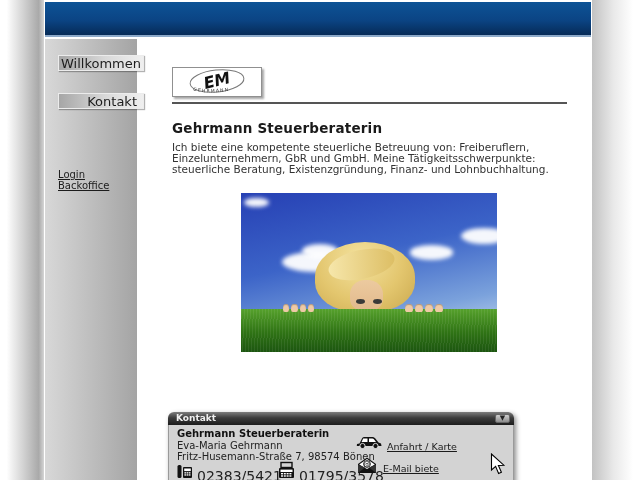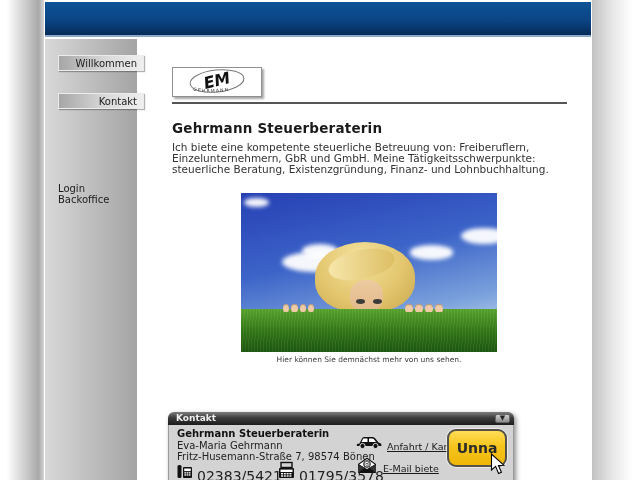--- a/index.html
+++ b/index.html
@@ -17,24 +17,24 @@
   .top-banner { position:absolute; left:1px; top:2px; width:546px; height:35px;
     background:linear-gradient(to bottom,#0d5396 0%,#0b4484 55%,#062b57 100%);
     border-bottom:2px solid #8ca9c9; }
 
   .sidebar { position:absolute; left:1px; top:39px; width:92px; height:441px;
     background:linear-gradient(to right,#d8d8d8 0%,#a4a4a4 100%); }
 
   .nav-btn { position:absolute; left:13px; width:86px; height:16px;
     background:linear-gradient(to right,#a6a6a6 0%,#d9d9d9 55%,#efefef 100%);
     border:1px solid #ececec; box-shadow:1px 1px 1px rgba(0,0,0,0.3);
-    font-size:10px; color:#1c1c1c; text-align:right; padding:1px 6px 0 2px;
+    font-size:13px; color:#1c1c1c; text-align:right; padding:1px 6px 0 2px;
     line-height:13px; cursor:pointer; white-space:nowrap; }
   .nav-btn.tall { height:25px; line-height:11px; white-space:normal; padding-top:1px; }
-  .login-link { position:absolute; left:13px; top:144px; font-size:10px; color:#1c1c1c; cursor:pointer; }
+  .login-link { position:absolute; left:13px; top:130px; font-size:10px; color:#1c1c1c; cursor:pointer;text-decoration:underline; }
 
   .logo-box { position:absolute; left:128px; top:67px; width:90px; height:30px; background:#fff;
     border:1px solid #909090; box-shadow:2px 2px 2px rgba(0,0,0,0.35); cursor:pointer; }
   .content-rule { position:absolute; left:128px; top:102px; width:395px; height:0;
     border-top:2px solid #555; }
 
   .page-title { position:absolute; left:128px; top:120px; font-size:13.5px; font-weight:bold;
     color:#1a1a1a; letter-spacing:.2px; }
   .intro { position:absolute; left:128px; top:142px; width:398px; font-size:10.5px;
     line-height:11px; color:#333; }
@@ -142,21 +142,20 @@
             <div class="finger"></div>
             <div class="finger"></div>
         </div>
         <div class="hand right">
           <div class="finger"></div>
             <div class="finger"></div>
             <div class="finger"></div>
             <div class="finger"></div>
         </div>
       </div>
-      <div class="caption">Hier können Sie demnächst mehr von uns sehen.</div>
     </div>
 
     <div class="contact-panel">
       <div class="panel-header">
         <span>Kontakt</span>
         <div class="min-btn">
           <span>▼</span>
         </div>
       </div>
       <div class="panel-body">
@@ -206,21 +205,20 @@
 
         <svg class="pb-icon" style="left:187px; top:31px" width="22" height="19" viewBox="0 0 22 19">
           <path d="M2,8 L11,1.5 L20,8 L20,17 L2,17 Z" fill="#111"></path>
           <path d="M3.2,8.4 L11,3 L18.8,8.4 L11,13 Z" fill="#fff"></path>
           <path d="M2,17 L9,11.5 L2,8.8 Z M20,17 L13,11.5 L20,8.8 Z" fill="#333"></path>
           <circle cx="11" cy="8" r="3.4" fill="#fff" stroke="#111" stroke-width="0.9"></circle>
           <text x="11" y="10.3" text-anchor="middle" font-size="6.4" fill="#111">@</text>
         </svg>
         <div class="pb-link" style="left:214px; top:38px">E-Mail biete</div>
 
-        <div class="unna-btn">Unna</div>
       </div>
     </div>
 
     <svg class="cursor" width="16" height="24" viewBox="0 0 16 24">
       <path d="M1.5,1 L1.5,17 L5.6,13.4 L8.6,20.5 L11.4,19.2 L8.4,12.4 L13.8,12.2 Z" fill="#fff" stroke="#000" stroke-width="1.1"></path>
     </svg>
   </div>
 </div>
 
 </body></html>

